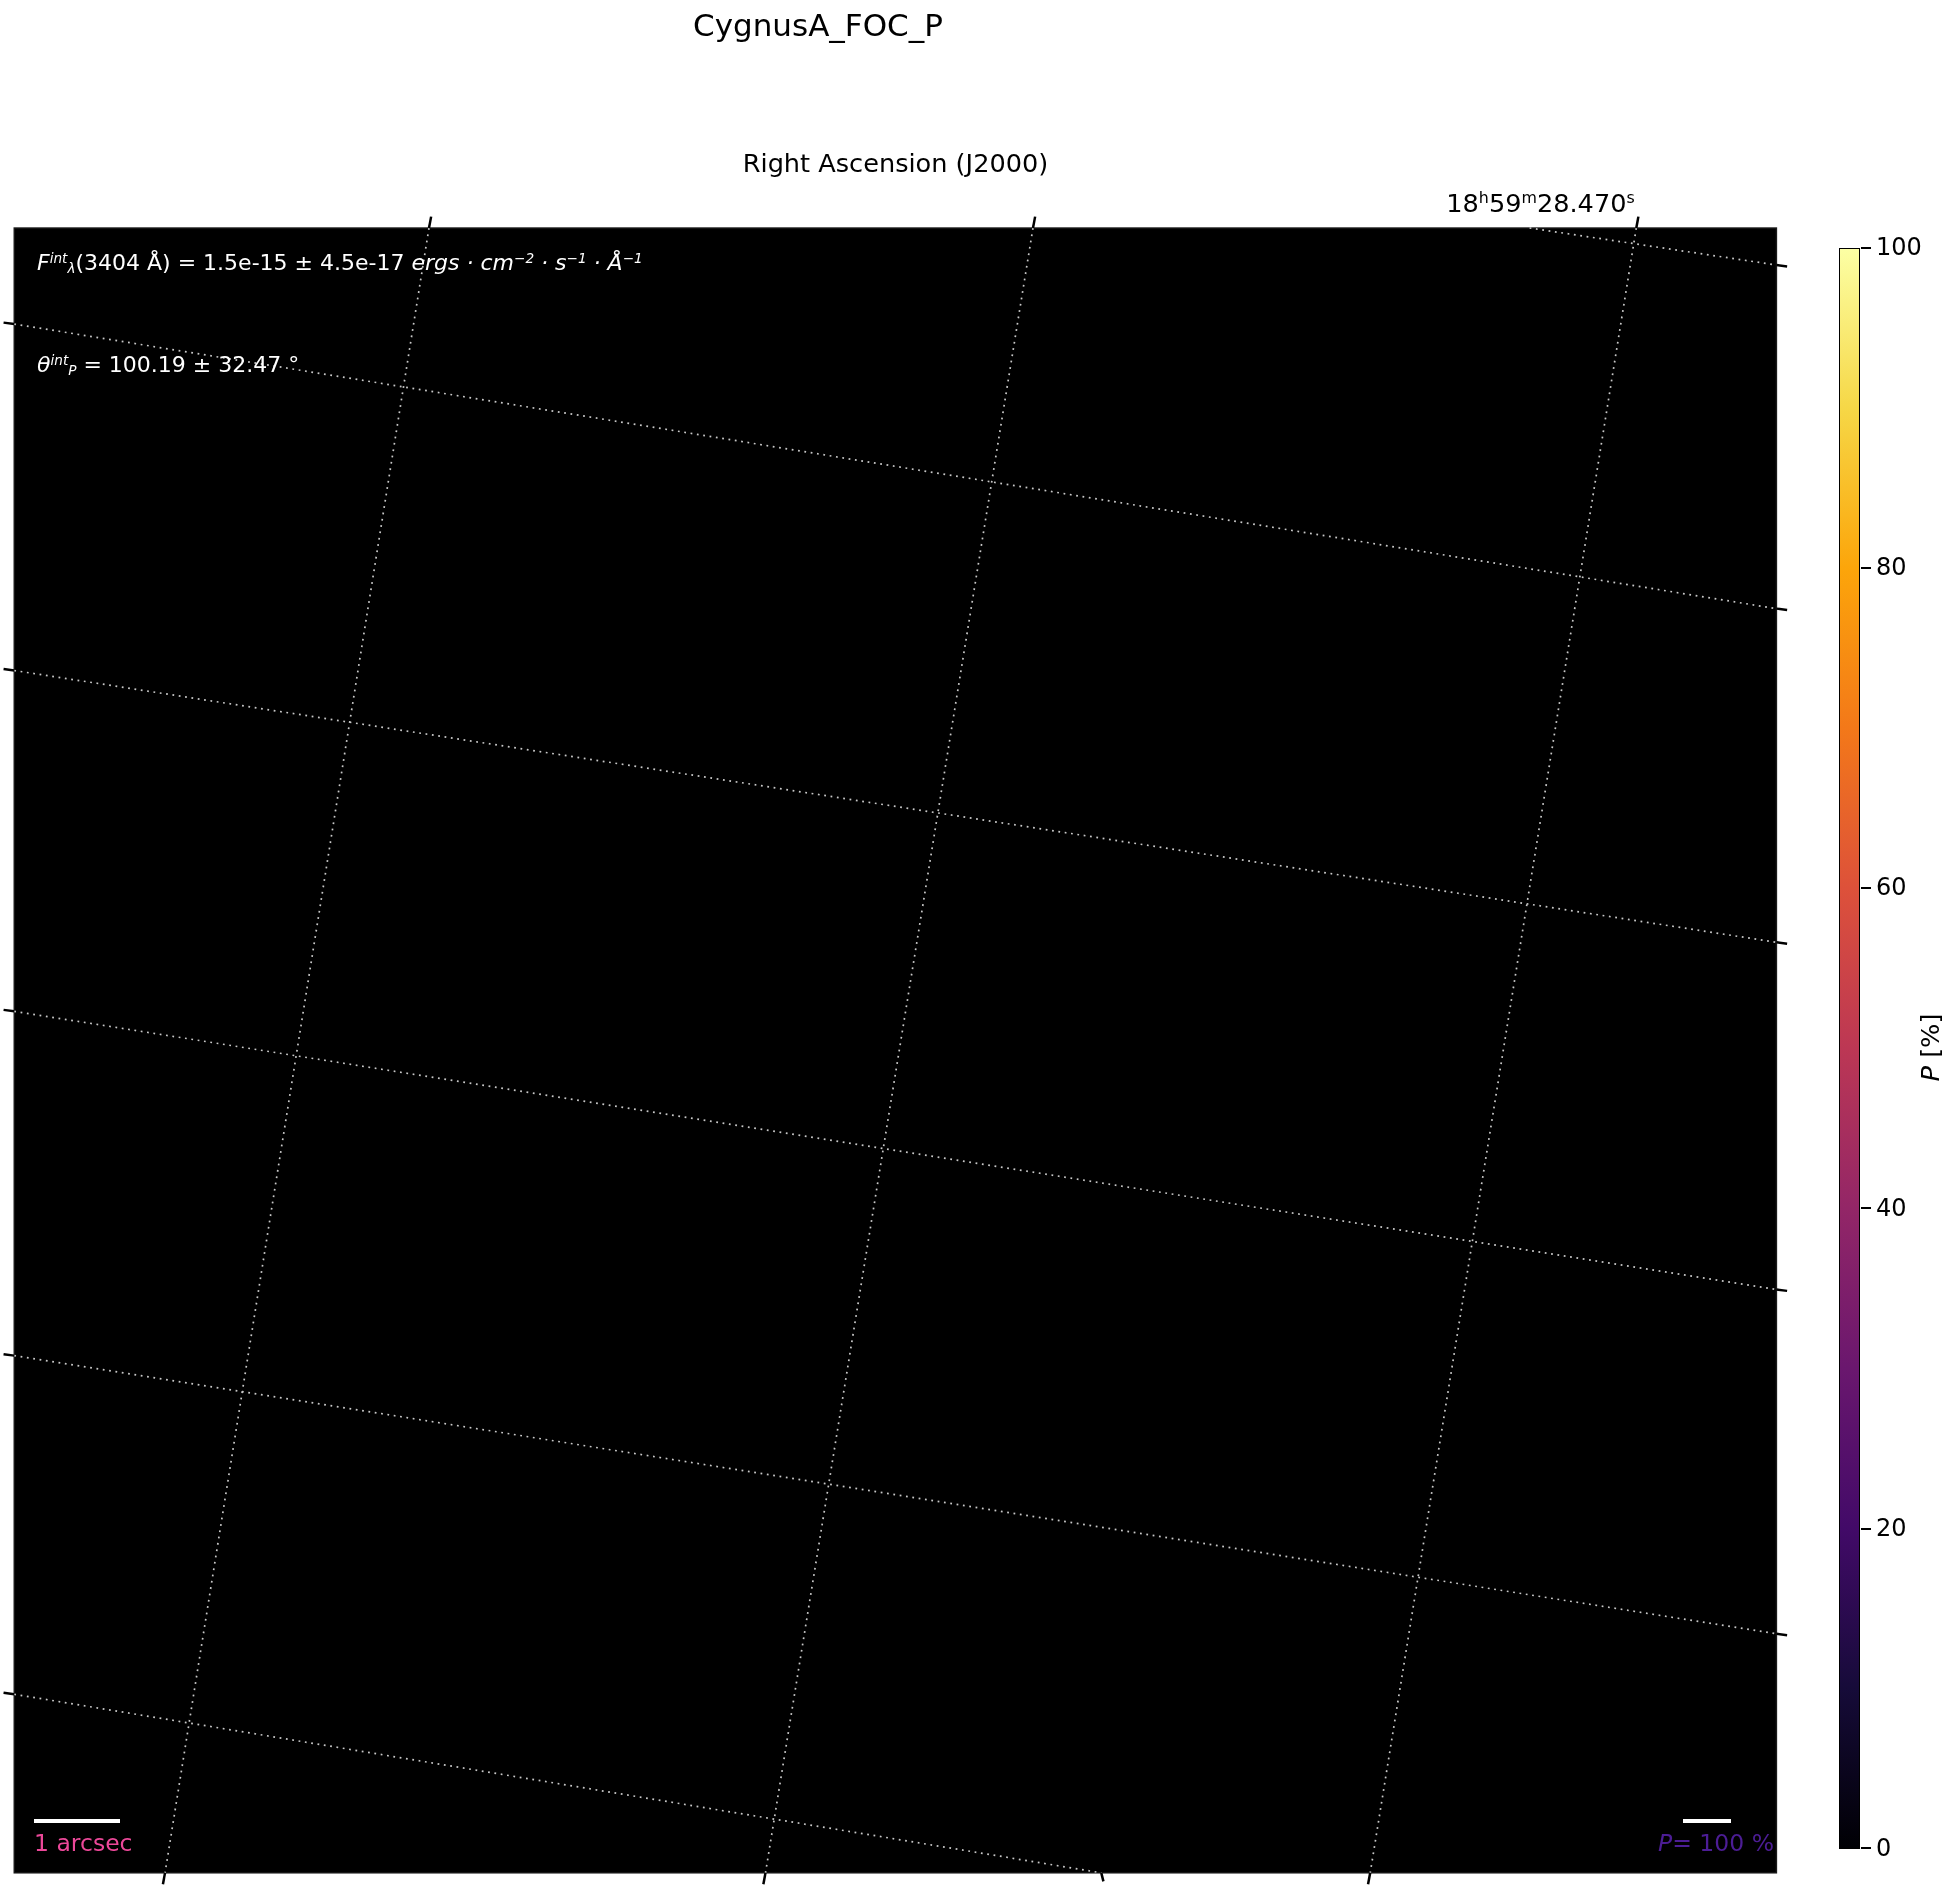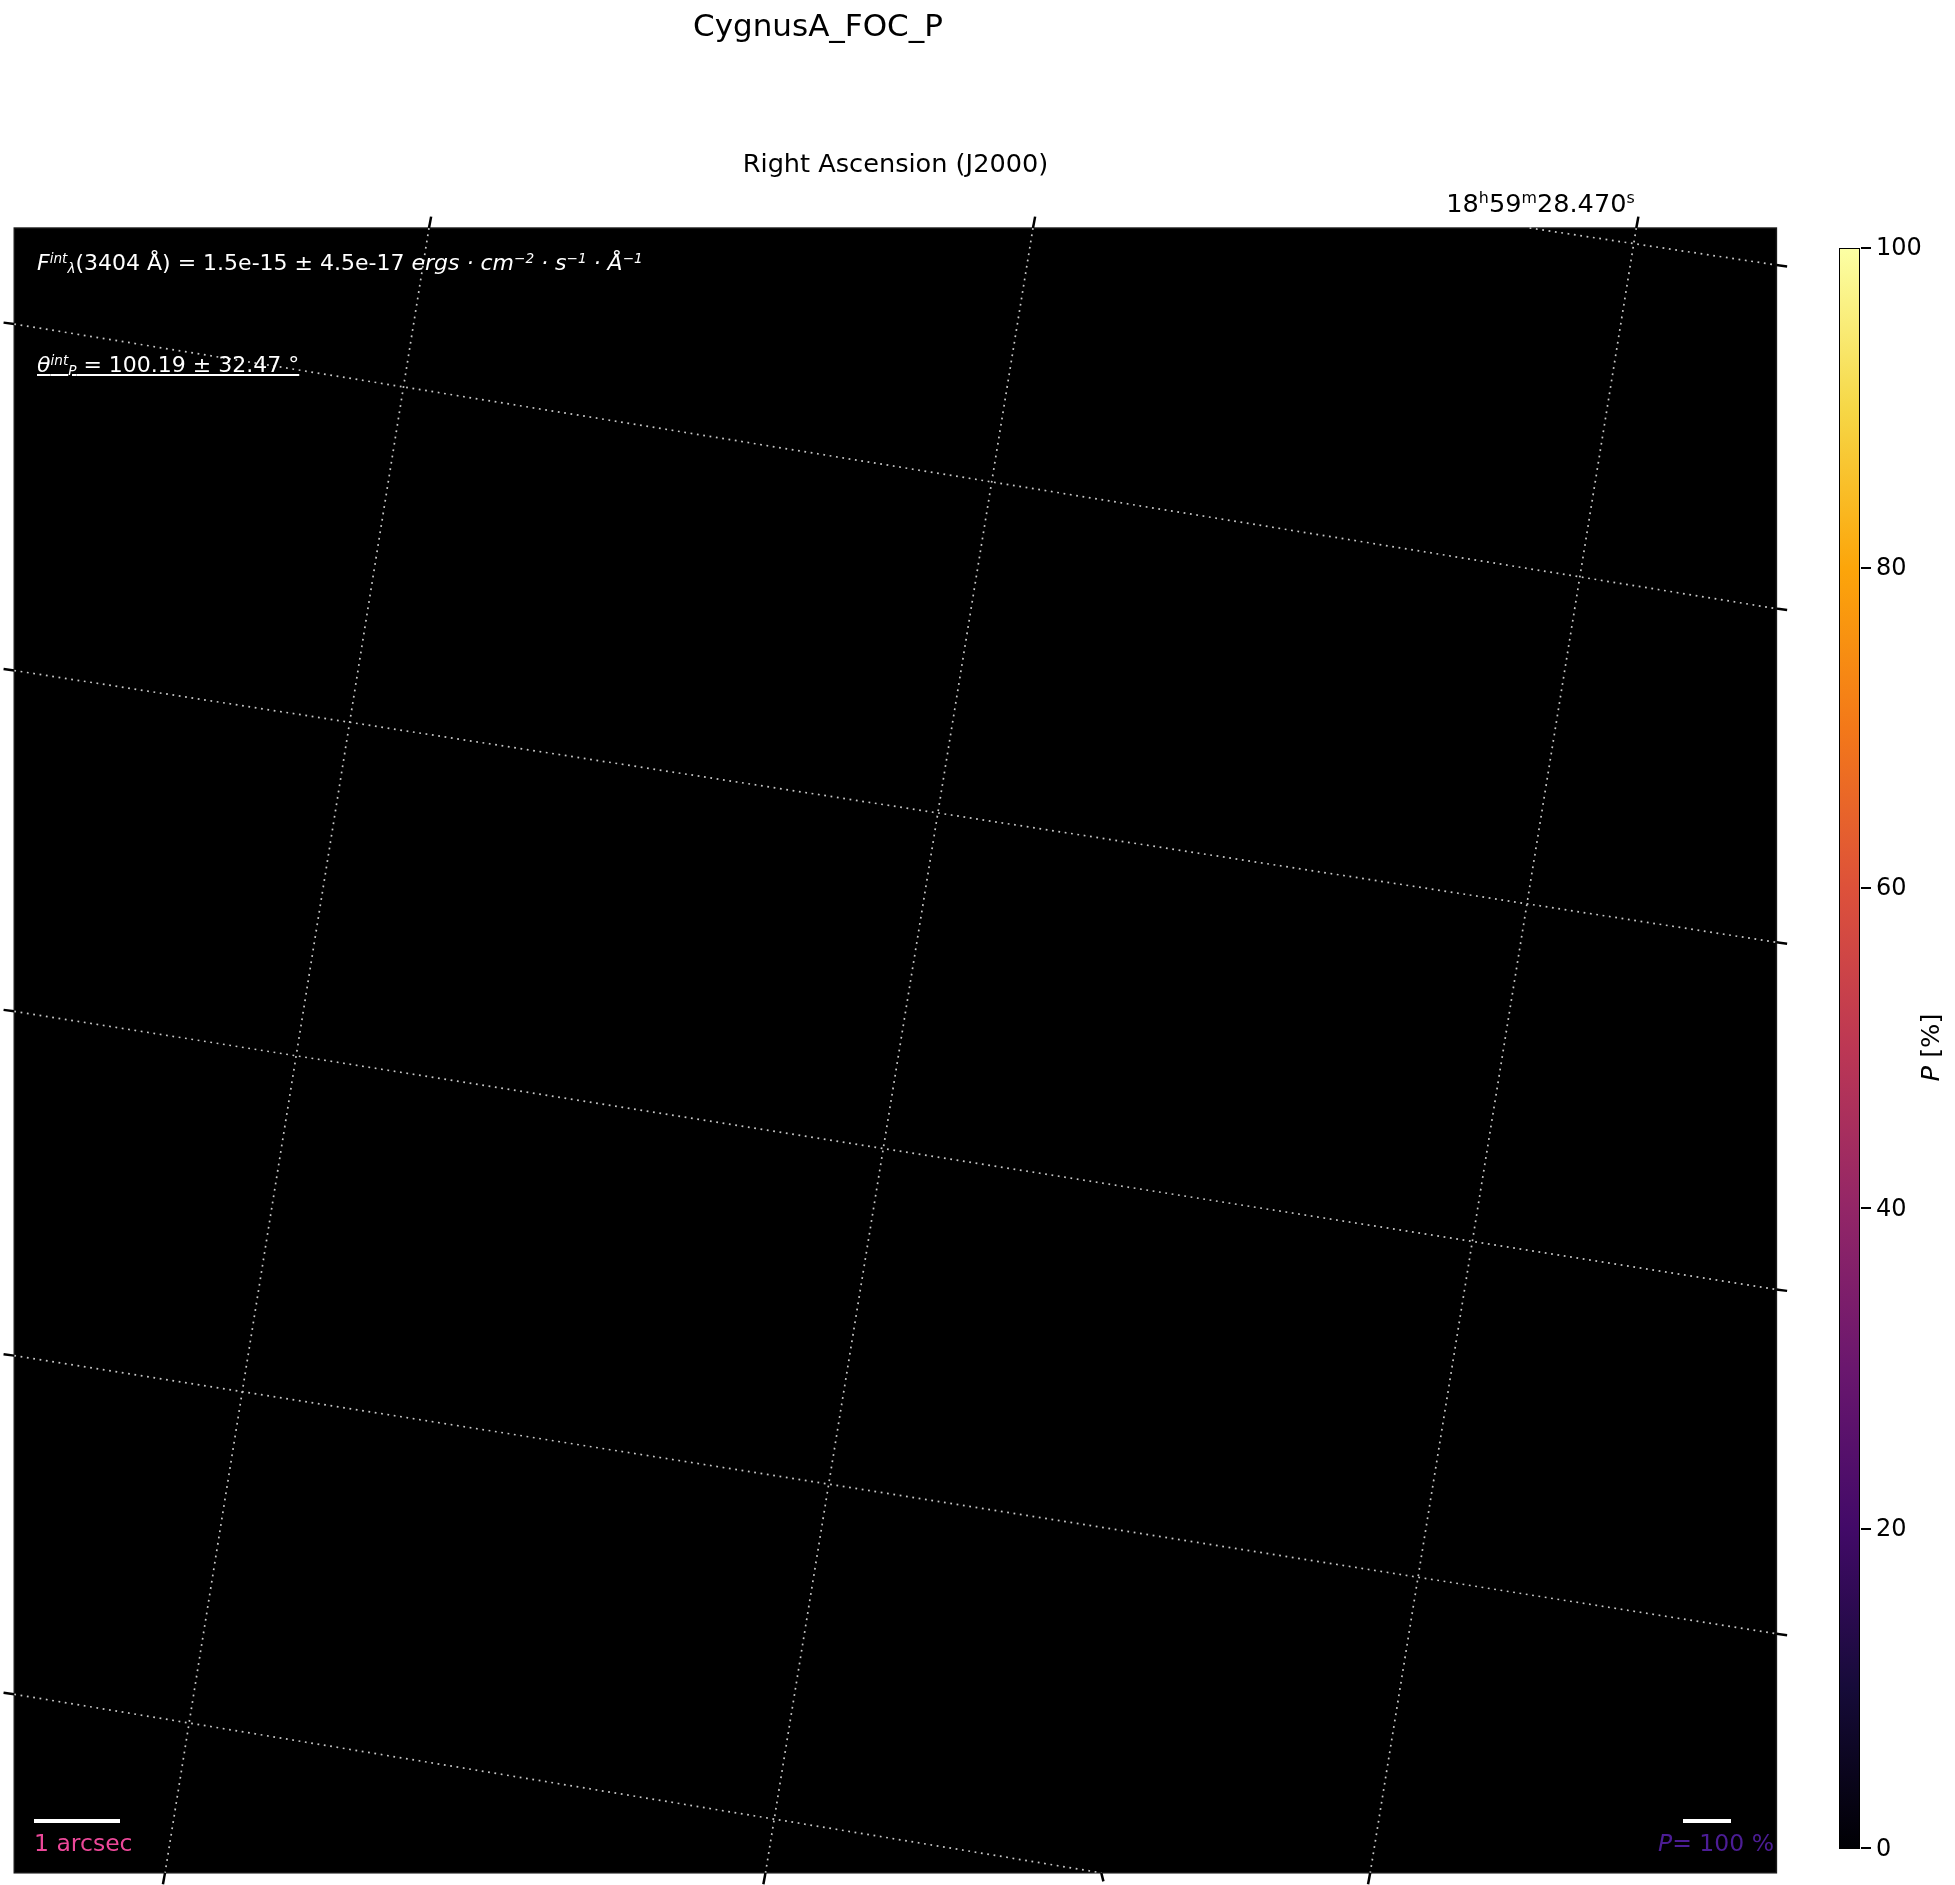--- a/index.html
+++ b/index.html
@@ -27,21 +27,21 @@
     background:#000000;
   }
   #grid-svg{left:0;top:0;}
 
   .ann-line{
     left:37px;width:996px;height:37px;
     color:#ffffff;font-size:22px;white-space:nowrap;
   }
   #ann-line-1{top:250px;}
   #ann-line-2{top:302px;}
-  #ann-line-3{top:352px;text-decoration:underline;}
+  #ann-line-3{top:352px;}
 
   #scalebar-bar{left:34px;top:1819px;width:86px;height:3.6px;background:#ffffff;}
   #scalebar-label{left:34px;top:1829px;width:213px;color:#ec4899;font-size:23.5px;}
 
   #polref-bar{left:1683px;top:1819px;width:48px;height:3.6px;background:#ffffff;}
   #polref-label{left:1658px;top:1829px;width:142px;color:#4c1d95;font-size:23.5px;white-space:nowrap;}
 
   #colorbar{
     left:1839px;top:248px;width:21.3px;height:1601px;
     border:1.4px solid #000;box-sizing:border-box;

